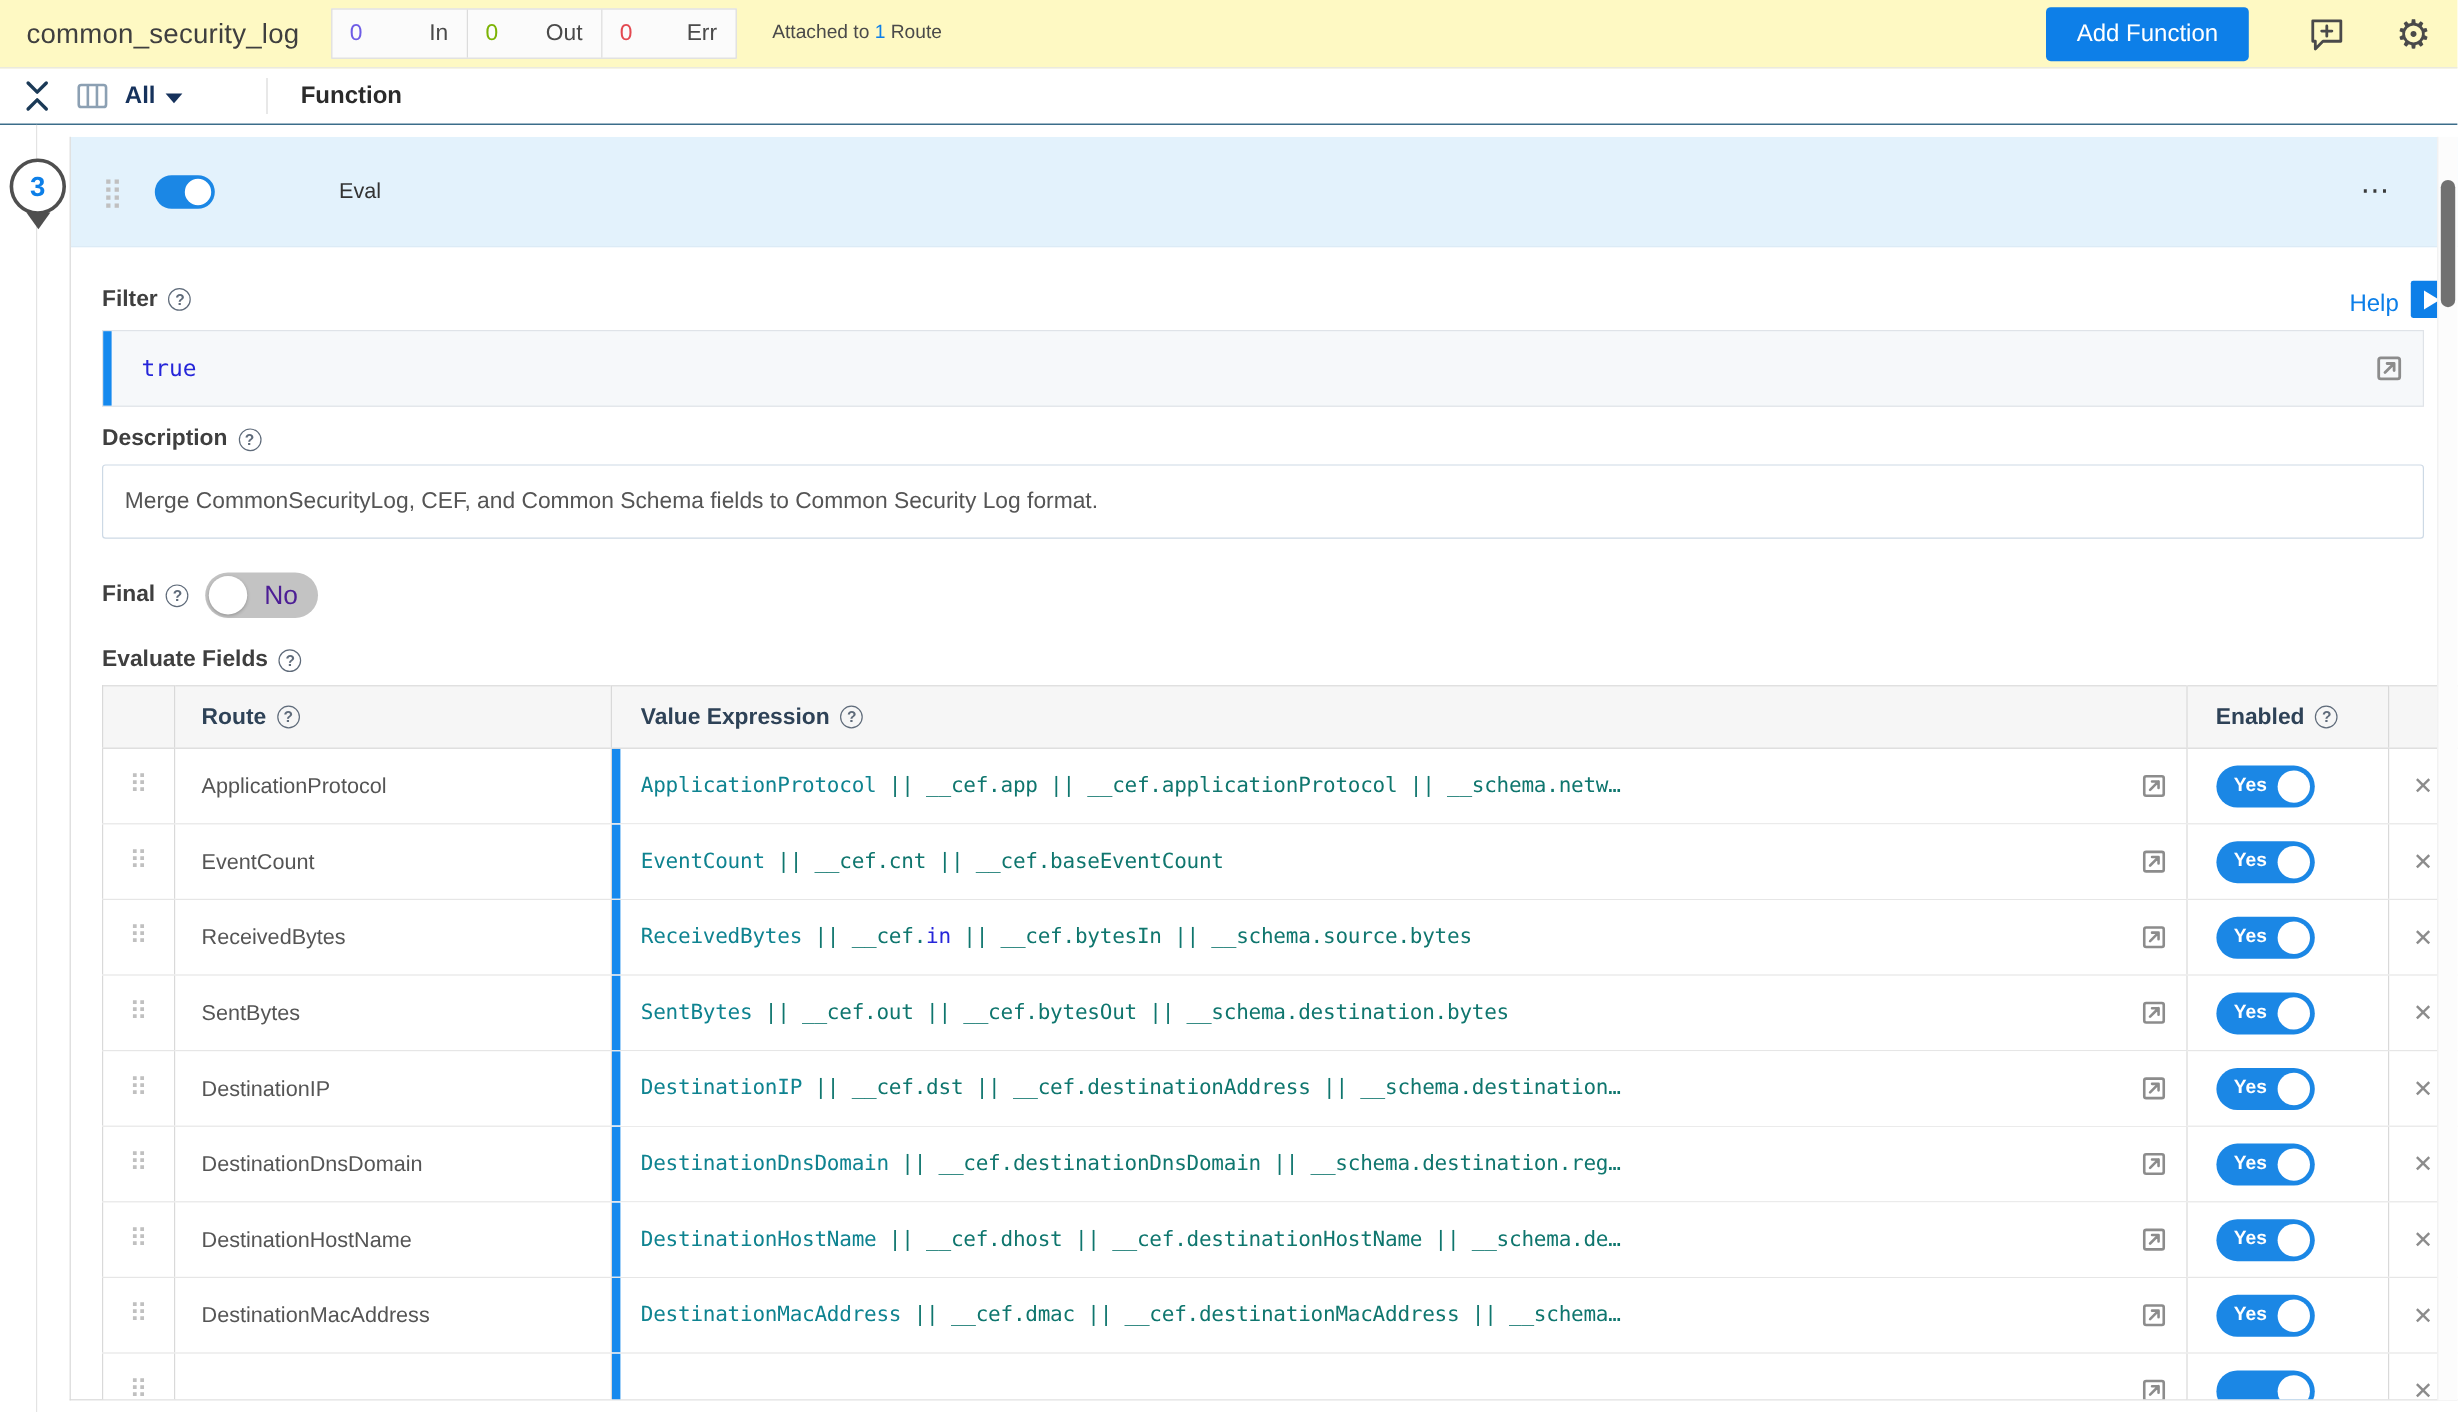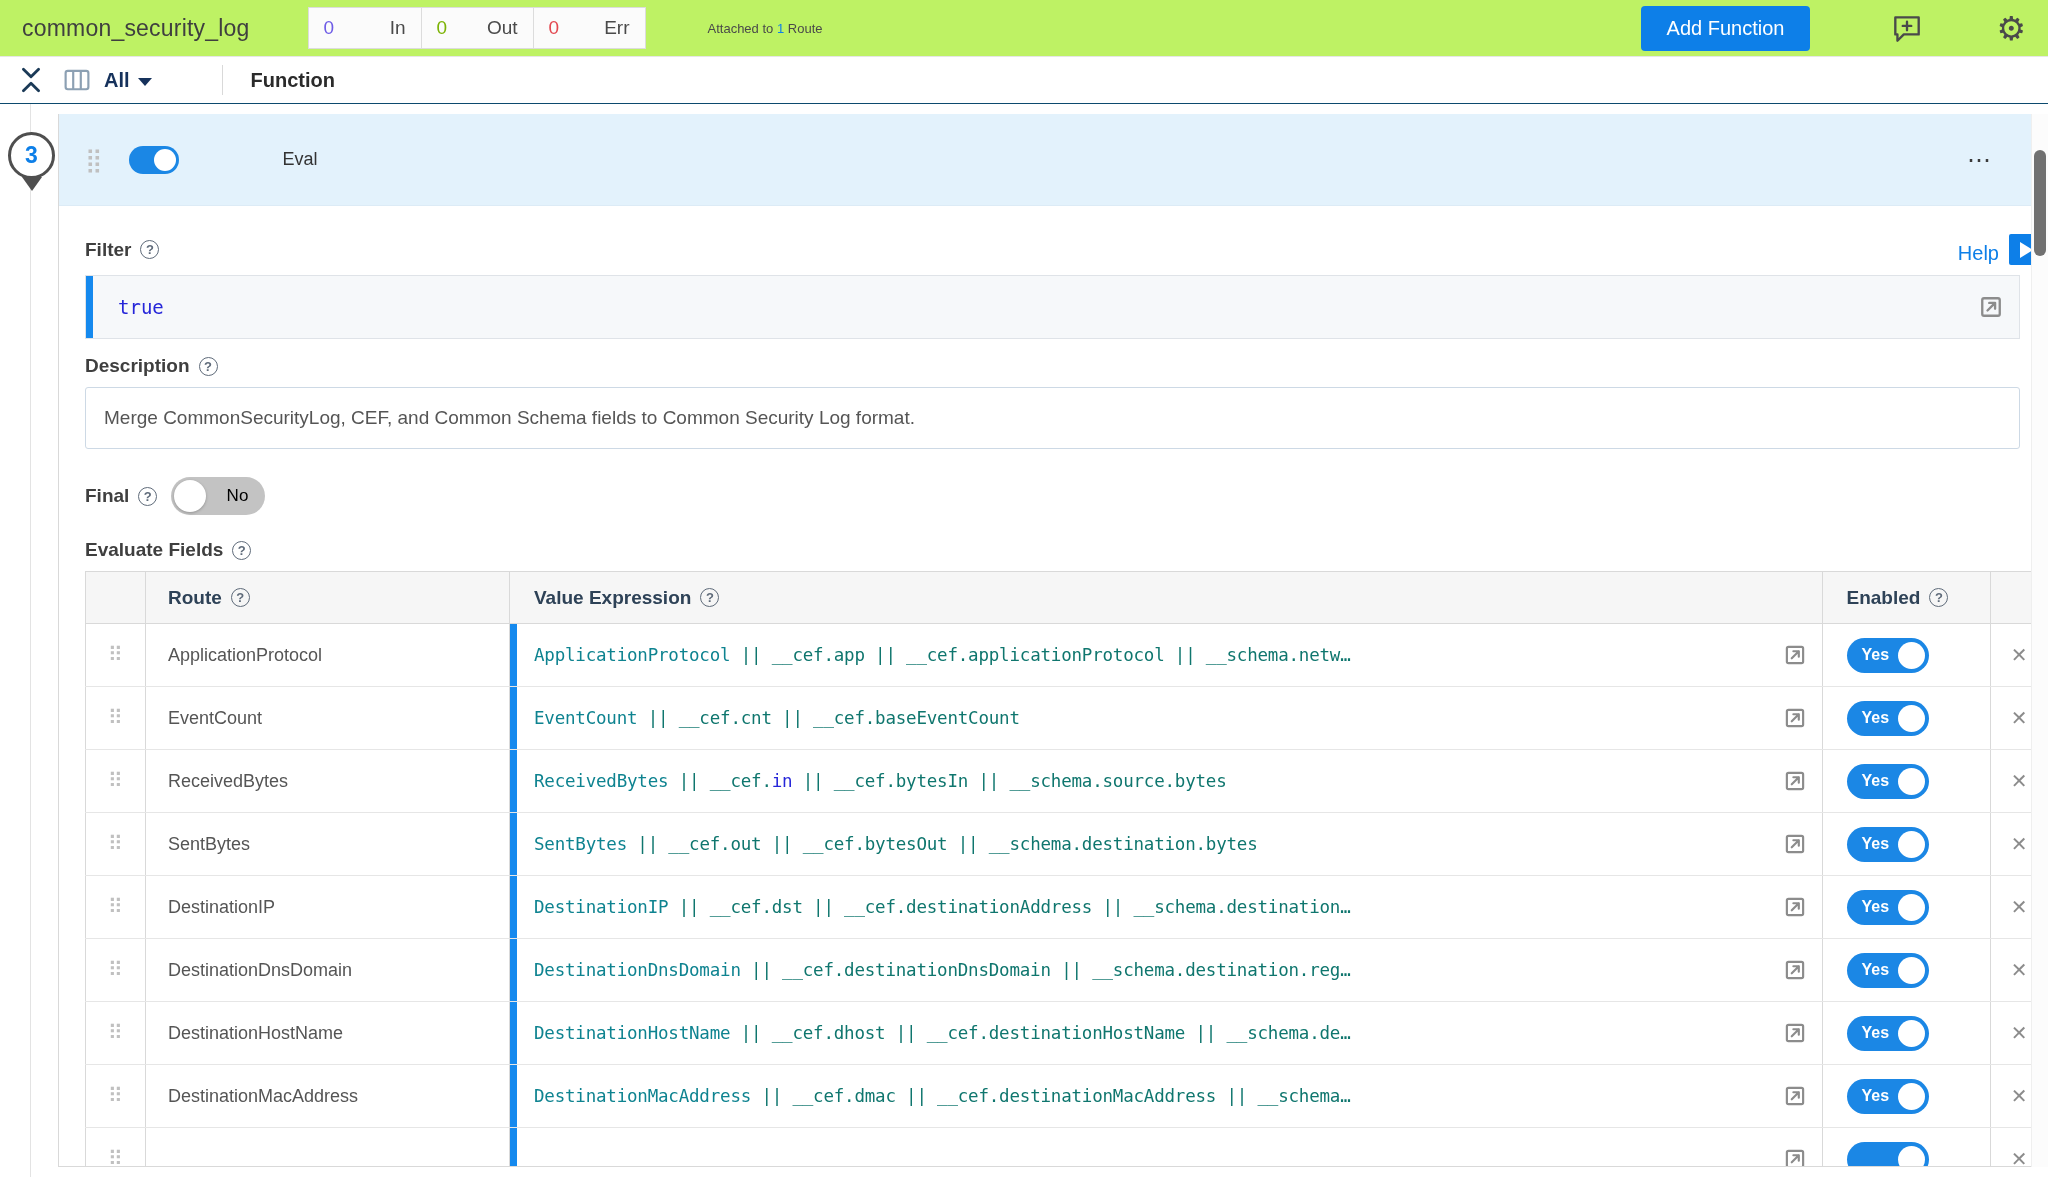--- a/index.html
+++ b/index.html
@@ -1,27 +1,27 @@
 <!DOCTYPE html>
 <html><head>
 <meta charset="utf-8">
 <style>
   * { margin:0; padding:0; box-sizing:border-box; }
   body { font-family:"Liberation Sans", sans-serif; background:#fff; }
   .screen { width:2048px; height:1177px; position:relative; background:#fff; overflow:hidden; }
 
   
-  .topbar { height:57px; display:flex; align-items:center; padding:0 22px; border-bottom:1px solid #e6e6e6; background:#bef264;gap:32px; }
+  .topbar { height:57px; display:flex; align-items:center; padding:0 22px; border-bottom:1px solid #e6e6e6; background:#fef9c3; }
   .pipeline-title { font-size:23px; color:#3f3f3f; font-weight:500; letter-spacing:.2px; }
   .stats { display:flex; border:1px solid #dcdcdc; background:#fbfbfb; margin-left:26px; height:42px; }
   .stat { display:flex; justify-content:space-between; align-items:center; width:112px; padding:0 15px; }
   .stat + .stat { border-left:1px solid #dcdcdc; }
   .stat .v { font-size:19px; }
   .stat .l { font-size:19px; color:#4a4a4a; }
-  .attached { margin-left:30px; font-size:13px; color:#4a4a4a; }
+  .attached { margin-left:30px; font-size:16px; color:#4a4a4a; }
   .attached b { color:#0d7fe8; font-weight:500; }
   .topbar-spacer { flex:1; }
   .add-btn { background:#0d7fe8; color:#fff; border:none; border-radius:4px; height:45px; padding:0 26px; font-size:20px; font-weight:500; font-family:inherit; cursor:pointer; }
   .icon-btn { background:none; border:none; cursor:pointer; display:flex; align-items:center; }
   .icon-btn.bubble { margin-left:48px; }
   .icon-btn.gear { margin-left:40px; font-size:33px; color:#4a4a4a; line-height:1; }
 
   
   .toolbar { height:47px; display:flex; align-items:center; padding:0 20px; border-bottom:1px solid #0c4a6e; }
   .tb-collapse { margin-right:22px; }
@@ -58,21 +58,21 @@
   .accent-bar { position:absolute; left:0; top:0; bottom:0; width:7px; background:#1589ee; }
   .code-text { font-family:"DejaVu Sans Mono", monospace; font-size:19px; color:#2626d9; }
   .expand { position:absolute; right:14px; top:50%; transform:translateY(-50%); cursor:pointer; display:flex; }
 
   .desc-label { margin-top:16px; }
   .desc-input { margin:10px 28px 0 0; height:62px; border:1px solid #cdd9e5; border-radius:3px; display:flex; align-items:center; padding-left:18px; font-size:19px; color:#555; background:#fff; }
 
   .final-row { margin-top:28px; display:flex; align-items:center; }
   .toggle-no { width:94px; height:38px; border-radius:19px; background:#c3c3c3; position:relative; margin-left:14px; cursor:pointer; display:flex; align-items:center; justify-content:flex-end; padding-right:17px; }
   .toggle-no .knob { position:absolute; left:3px; top:3px; width:32px; height:32px; border-radius:50%; background:#fff; box-shadow:0 1px 3px rgba(0,0,0,.25); }
-  .toggle-no .t-label { color:#000000; font-size:17px; }
+  .toggle-no .t-label { color:#4c1d95; font-size:22px; }
 
   .eval-label-row { margin-top:24px; }
 
   
   .fields-table { margin-top:10px; width:100%; border-collapse:collapse; table-layout:fixed; border-top:1px solid #d9d9d9; border-left:1px solid #d9d9d9; }
   .fields-table th, .fields-table td { border-left:1px solid #d9d9d9; }
   .fields-table th:first-child, .fields-table td:first-child { border-left:none; }
   .fields-table thead th { height:52px; background:#f6f6f6; border-bottom:1px solid #d9d9d9; text-align:left; font-size:19px; color:#2e4257; }
   .th-inner { display:flex; align-items:center; }
   .fields-table tbody td { height:63px; border-bottom:1px solid #e6e6e6; background:#fff; }

